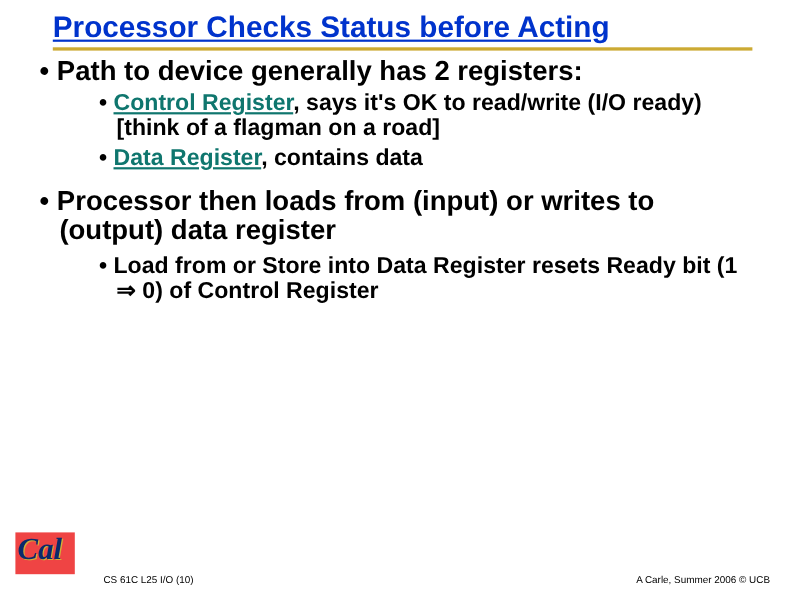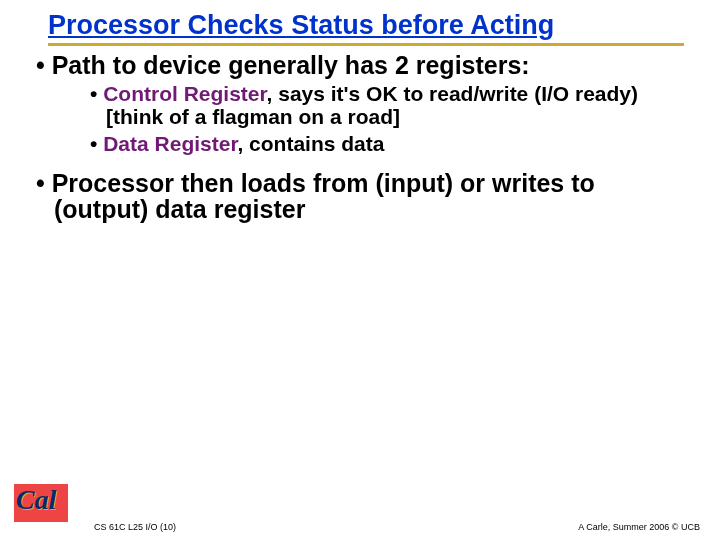--- a/index.html
+++ b/index.html
@@ -45,21 +45,22 @@
   .b2 {
     font-size: 21px;
     font-weight: bold;
     color: #000;
     margin: 4px 0 4px 54px;
     padding-left: 16px;
     text-indent: -16px;
     line-height: 1.1;
   }
   .red-u {
-    color: #701a75;
+    color: #0f766e;
+    text-decoration: underline;
   }
   .u {
     text-decoration: underline;
   }
   .footer {
     position: absolute;
     bottom: 6px;
     left: 0;
     width: 720px;
     box-sizing: border-box;
@@ -124,20 +125,23 @@
 
     <div class="b2">
       • <span class="red-u">Data Register</span><span>, contains data</span>
     </div>
 
 
     <div class="b1" style="margin-top:14px">
       <span>• Processor then loads from (input) or writes to (output) data register</span>
     </div>
 
+    <div class="b2" style="margin-top:8px">
+      <span>• Load from or Store into Data Register resets Ready bit (1 ⇒  0) of Control Register</span>
+    </div>
 
   </div>
 
   <div class="footer">
     <div class="logo">
       <div class="logo-bg">
         <span class="logo-text">Cal</span>
       </div>
     </div>
     <div class="footer-left">CS 61C L25 I/O (10)</div>

